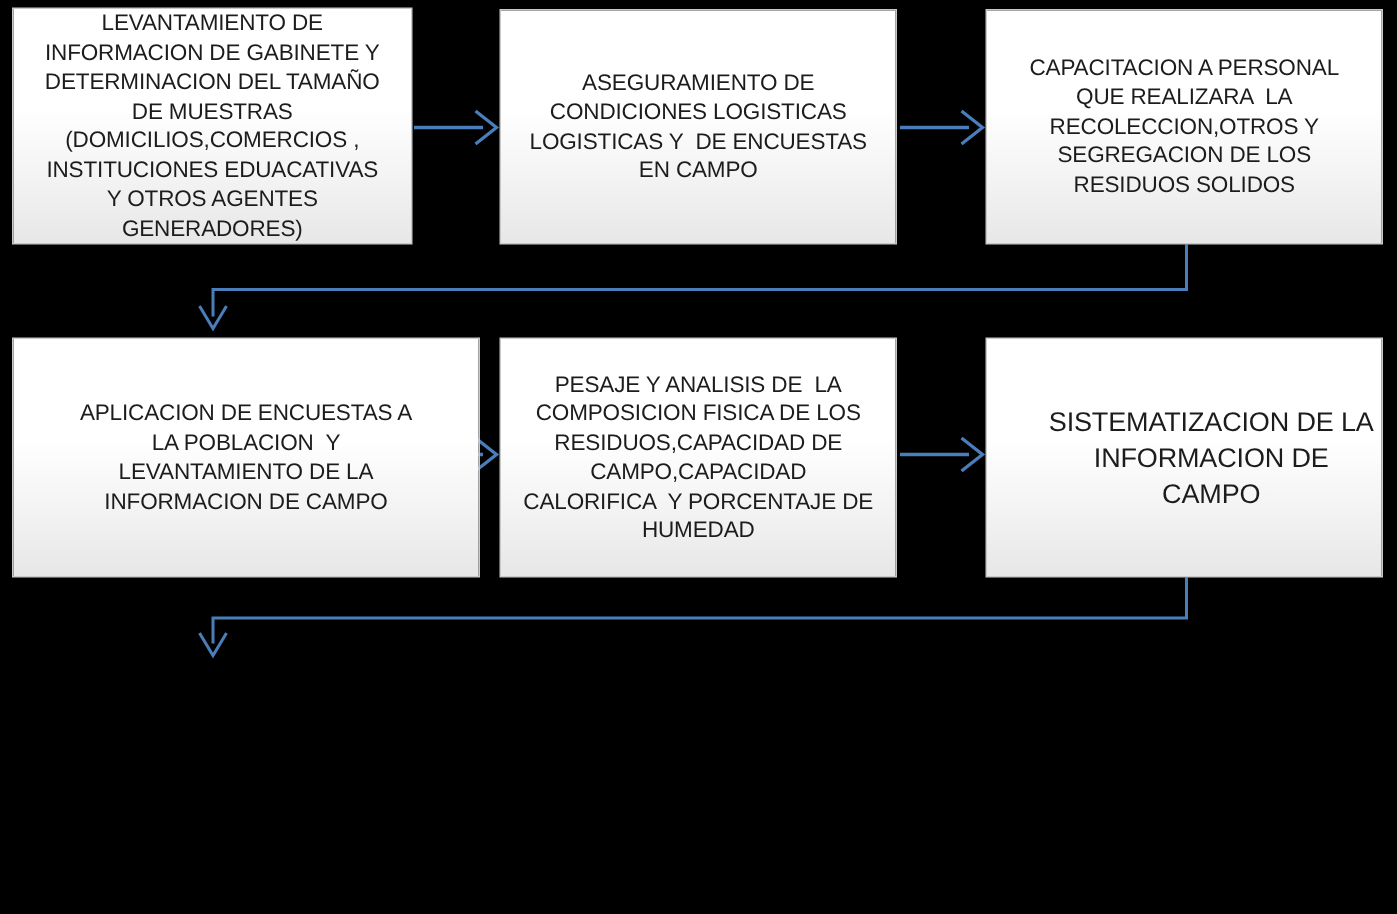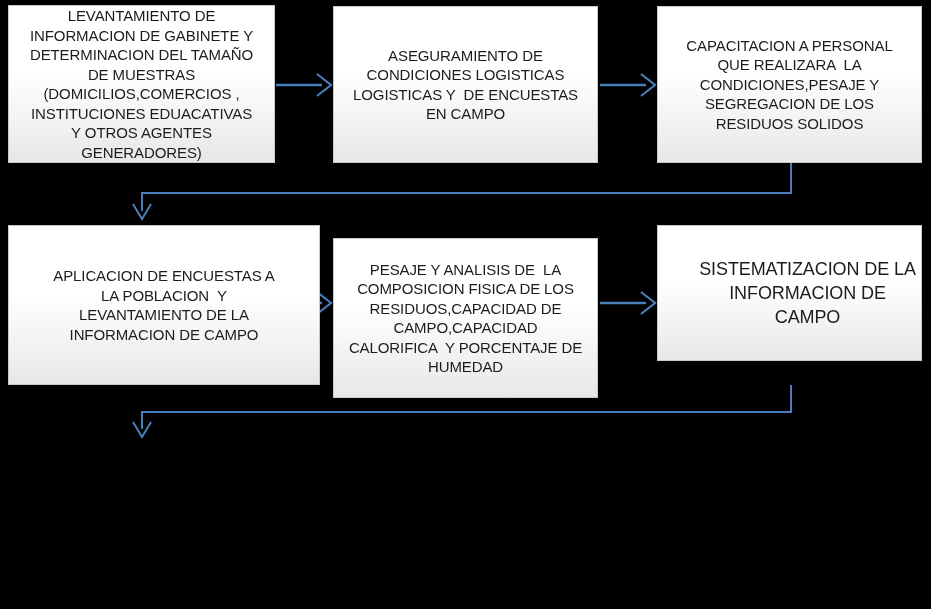--- a/index.html
+++ b/index.html
@@ -48,22 +48,22 @@
     white-space: pre-wrap;
     padding: 0 4px;
   }
   .fbox--lg { font-size: 18px; line-height: 24px; }
 
   
   .b1 { left: 8px;   top: 5px;   width: 267px; height: 158px; }
   .b2 { left: 333px; top: 6px;   width: 265px; height: 157px; }
   .b3 { left: 657px; top: 6px;   width: 265px; height: 157px; }
   .b4 { left: 8px;   top: 225px; width: 312px; height: 160px; }
-  .b5 { left: 333px; top: 238px; width: 265px; height: 160px; }
-  .b6 { left: 657px; top: 225px; width: 265px; height: 136px; padding-left: 36px; }
+  .b5 { left: 333px; top: 225px; width: 265px; height: 160px; }
+  .b6 { left: 657px; top: 225px; width: 265px; height: 160px; padding-left: 36px; }
   .b7 { left: 8px;   top: 443px; width: 265px; height: 157px; }
 </style>
 </head>
 <body>
 
 <div class="canvas">
 
   <svg class="connectors" viewBox="0 0 931 609" xmlns="http://www.w3.org/2000/svg" aria-hidden="true">
 
     <g>
@@ -111,21 +111,21 @@
   <div class="fbox b2">
     <span class="fbox-label">ASEGURAMIENTO DE
 CONDICIONES LOGISTICAS
 LOGISTICAS Y  DE ENCUESTAS
 EN CAMPO</span>
   </div>
 
   <div class="fbox b3">
     <span class="fbox-label">CAPACITACION A PERSONAL
 QUE REALIZARA  LA
-CONDICIONES,PESAJE Y
+RECOLECCION,OTROS Y
 SEGREGACION DE LOS
 RESIDUOS SOLIDOS</span>
   </div>
 
   <div class="fbox b4">
     <span class="fbox-label">APLICACION DE ENCUESTAS A
 LA POBLACION  Y
 LEVANTAMIENTO DE LA
 INFORMACION DE CAMPO</span>
   </div>

